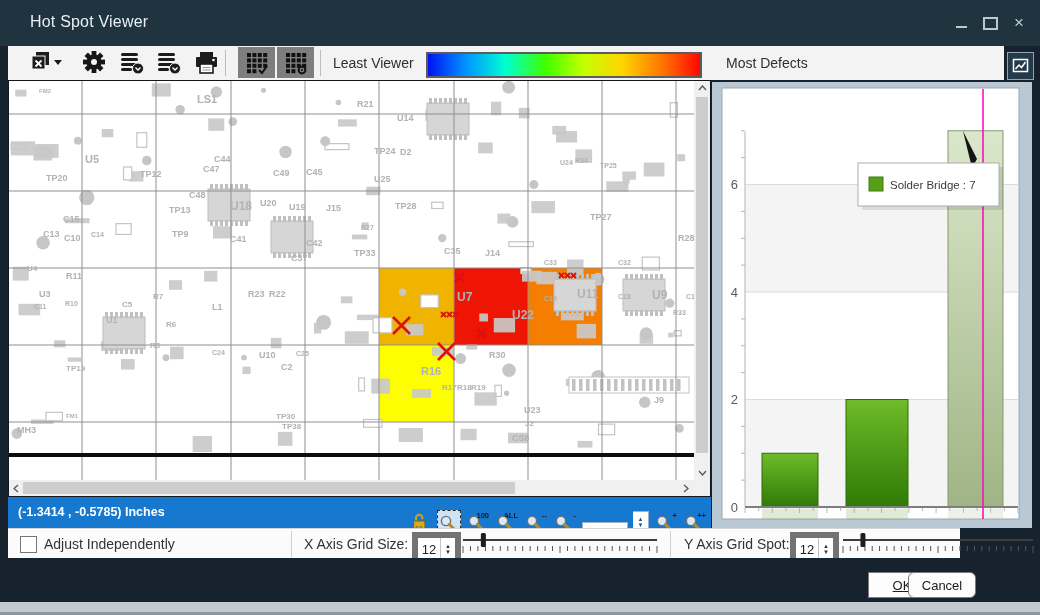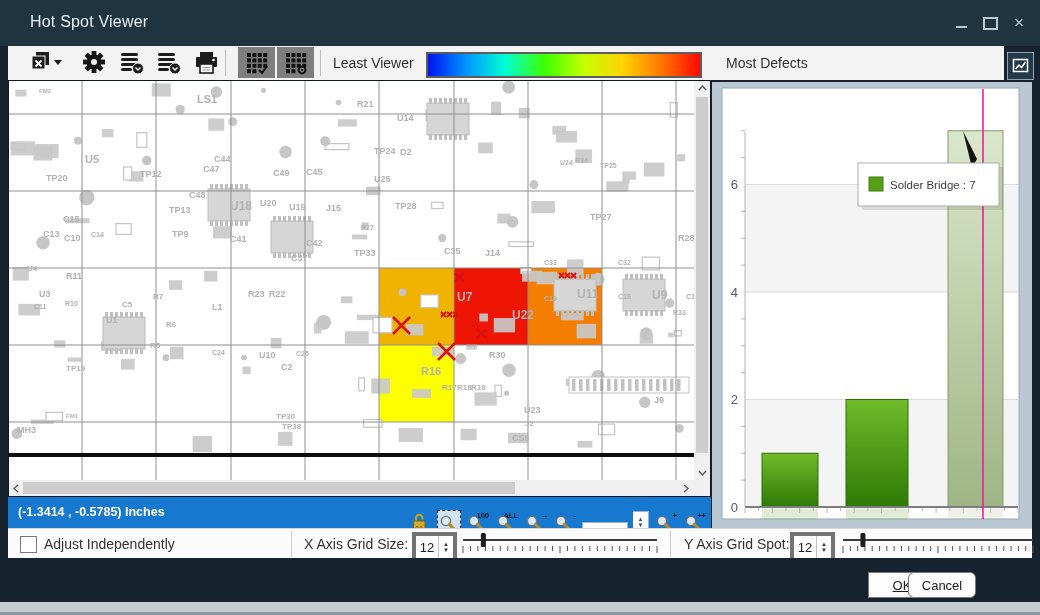--- a/index.html
+++ b/index.html
@@ -38,27 +38,27 @@
   .ztool{width:24px;height:24px;display:flex;align-items:center;justify-content:center;}
   .ztool-sel{border:1px dashed #2b2b2b;background:#cfe3f4;box-sizing:border-box;}
   .zoom-field{background:#fff;border:1px solid #9db4c6;height:20px;width:44px;font-size:13px;
               color:#222;display:flex;align-items:center;justify-content:center;margin-top:22px;}
   .zoom-updown{background:#fff;border:1px solid #9db4c6;border-left:none;height:20px;width:15px;
                display:flex;flex-direction:column;align-items:center;justify-content:center;
                font-size:6px;color:#1d4f79;line-height:6px;}
   
   .chart-panel{position:absolute;left:712px;top:82px;width:320px;height:446px;background:#b9c8d3;}
   
-  .controls-row{position:absolute;left:8px;top:528px;width:1024px;height:30px;background:#fbfbfb;
+  .controls-row{position:absolute;left:8px;top:528px;width:952px;height:30px;background:#fbfbfb;
                 border-top:1px solid #d6d6d6;box-sizing:border-box;}
   .ctrl-sep{position:absolute;top:2px;width:1px;height:26px;background:#cfcfcf;}
   .checkbox{position:absolute;left:12px;top:7px;width:15px;height:15px;background:#fff;
             border:1px solid #767676;}
   .ctrl-label{position:absolute;top:7px;font-size:14px;color:#333;}
-  .num-spin{position:absolute;top:3px;display:flex;height:22px;border:4px solid #737373;background:#fff;}
+  .num-spin{position:absolute;top:3px;display:flex;height:22px;border:6px solid #737373;background:#fff;}
   .num-val{width:22px;display:flex;align-items:center;justify-content:center;font-size:13px;color:#222;}
   .num-ud{width:14px;border-left:1px solid #c3c3c3;display:flex;flex-direction:column;
           align-items:center;justify-content:center;font-size:6px;color:#333;line-height:6px;}
   
   .footer{position:absolute;left:0;top:558px;width:1040px;height:44px;background:#16222d;}
   .btn{position:absolute;top:14px;width:68px;height:26px;background:#fdfdfd;border:1px solid #7a7a7a;
        font-size:13px;color:#1b1b1b;display:flex;align-items:center;justify-content:center;box-sizing:border-box;}
   .bottom-edge{position:absolute;left:0;top:602px;width:1040px;height:10px;background:#c3cbd1;}
   .bottom-edge2{position:absolute;left:0;top:612px;width:1040px;height:3px;background:#8b98a1;}
 </style>

